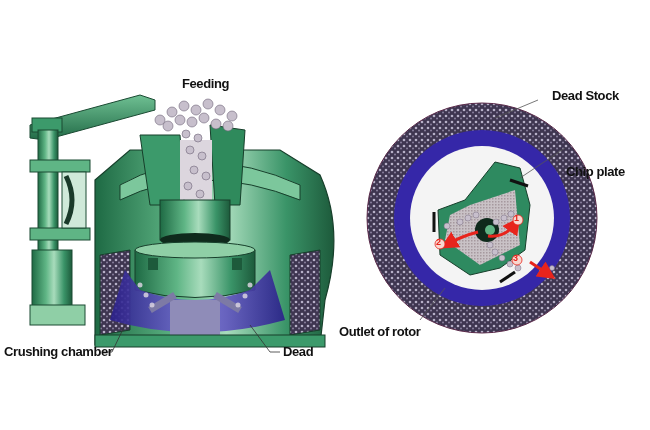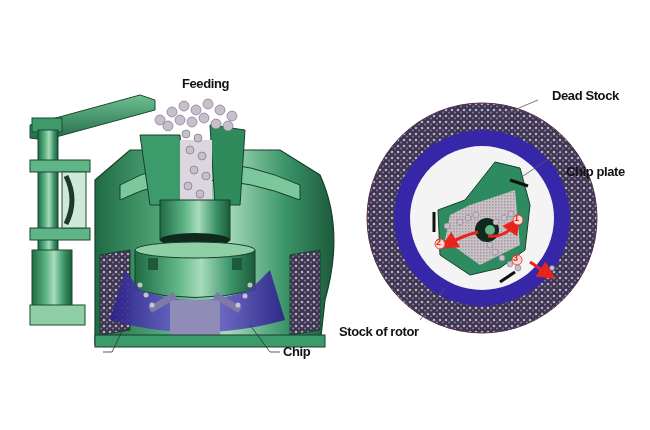--- a/index.html
+++ b/index.html
@@ -175,18 +175,19 @@
   <line x1="495" y1="118" x2="538" y2="100" stroke="#555" stroke-width="0.8"></line>
   <line x1="520" y1="178" x2="565" y2="148" stroke="#555" stroke-width="0.8"></line>
   <line x1="420" y1="320" x2="445" y2="288" stroke="#555" stroke-width="0.8"></line>
 </svg>
 
 <span class="label" style="left:514px;top:213px;font-size:9px;color:#e8241c;">1</span>
 <span class="label" style="left:436px;top:237px;font-size:9px;color:#e8241c;">2</span>
 <span class="label" style="left:513px;top:253px;font-size:9px;color:#e8241c;">3</span>
 
 <span class="label" style="left:182px;top:76px;text-align:right;">Feeding</span>
-<span class="label" style="left:283px;top:344px;">Chip</span>
+<span class="label" style="left:4px;top:344px;">Crushing chamber</span>
+<span class="label" style="left:283px;top:344px;">Dead</span>
 <span class="label" style="left:552px;top:88px;">Dead Stock</span>
 <span class="label" style="left:566px;top:138px;margin-top:26px;">Chip plate</span>
-<span class="label" style="left:339px;top:324px;">Stock of rotor</span>
+<span class="label" style="left:339px;top:324px;">Outlet of rotor</span>
 
 </div>
 
 </body></html>

